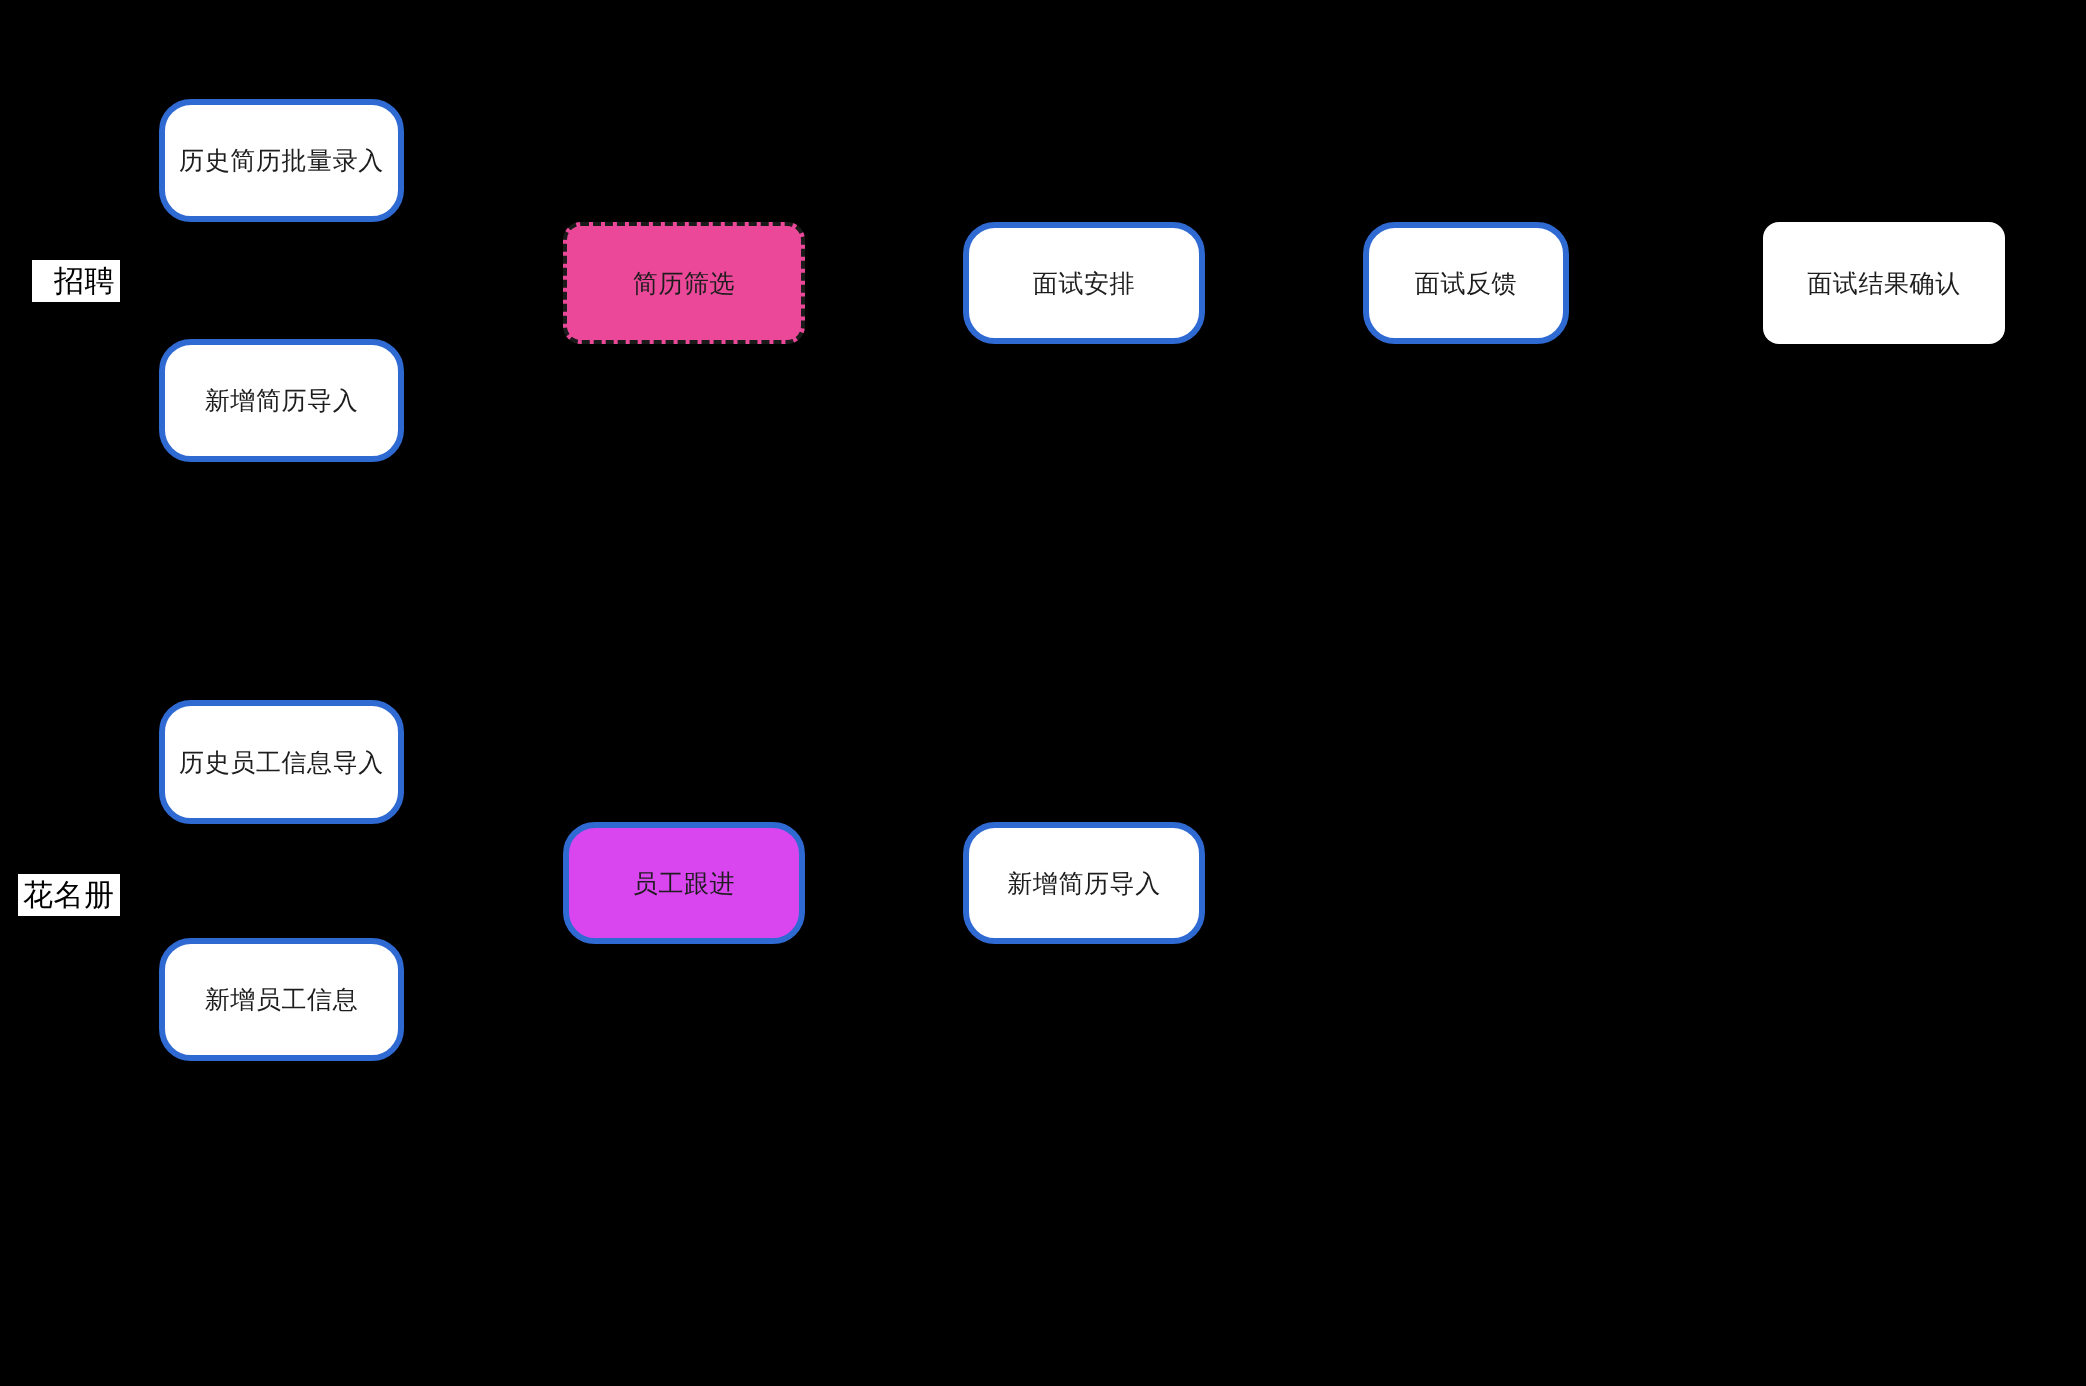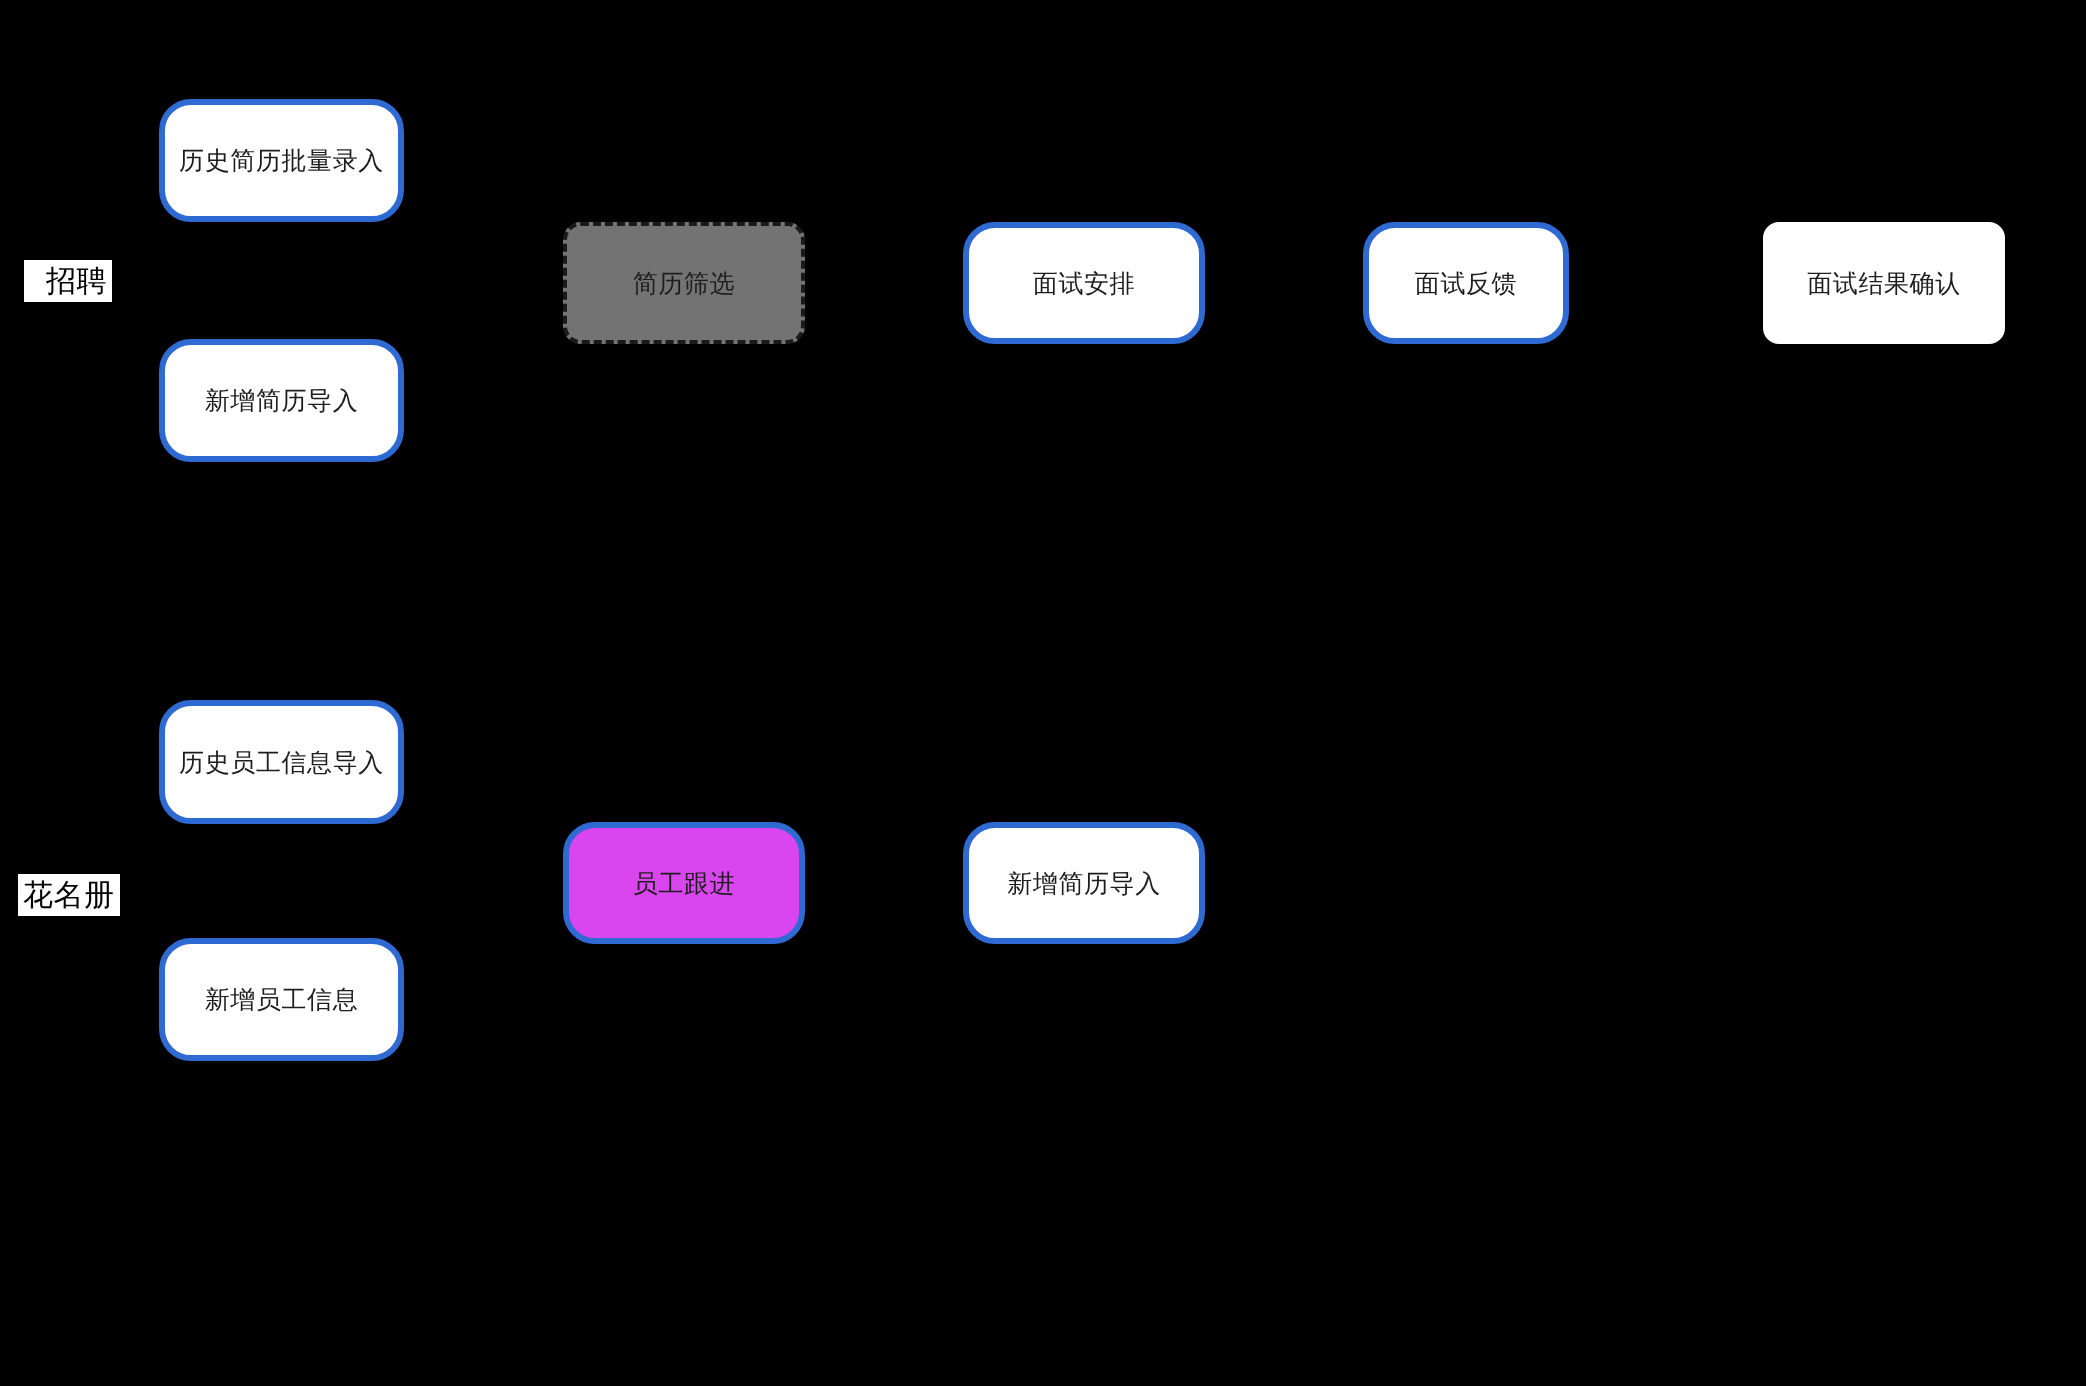--- a/index.html
+++ b/index.html
@@ -57,29 +57,29 @@
   }
   .node-label {
     display: block;
     pointer-events: none;
   }
 </style>
 </head>
 <body>
 
 <div id="canvas" style="width: 2086px; height: 1386px; background: rgb(0, 0, 0);">
-    <div class="swimlane-label" style="left: 24px; top: 260px; color: rgb(0, 0, 0); padding-left: 22px;">招聘</div>
+    <div class="swimlane-label" style="left: 32px; top: 260px; color: rgb(0, 0, 0); padding-left: 22px;">招聘</div>
     <div class="swimlane-label" style="left: 18px; top: 858px; color: rgb(0, 0, 0); margin-top: 16px;">花名册</div>
     <div class="node solid-blue" style="left: 159px; top: 99px; width: 245px; height: 123px; background: rgb(255, 255, 255); border-color: rgb(47, 106, 211);">
       <span class="node-label" style="color: rgb(29, 29, 29);">历史简历批量录入</span>
     </div>
     <div class="node solid-blue" style="left: 159px; top: 339px; width: 245px; height: 123px; background: rgb(255, 255, 255); border-color: rgb(47, 106, 211);">
       <span class="node-label" style="color: rgb(29, 29, 29);">新增简历导入</span>
     </div>
-    <div class="node dashed-dark" style="left: 563px; top: 222px; width: 242px; height: 122px; background: #737373; border-color: rgb(26, 26, 26);">
+    <div class="node dashed-dark" style="left: 563px; top: 222px; width: 242px; height: 122px; background: #ec4899; border-color: rgb(26, 26, 26);">
       <span class="node-label" style="color: rgb(29, 29, 29);">简历筛选</span>
     </div>
     <div class="node solid-blue" style="left: 963px; top: 222px; width: 242px; height: 122px; background: rgb(255, 255, 255); border-color: rgb(47, 106, 211);">
       <span class="node-label" style="color: rgb(29, 29, 29);">面试安排</span>
     </div>
     <div class="node solid-blue" style="left: 1363px; top: 222px; width: 206px; height: 122px; background: rgb(255, 255, 255); border-color: rgb(47, 106, 211);">
       <span class="node-label" style="color: rgb(29, 29, 29);">面试反馈</span>
     </div>
     <div class="node plain-white" style="left: 1763px; top: 222px; width: 242px; height: 122px; background: rgb(255, 255, 255);">
       <span class="node-label" style="color: rgb(29, 29, 29);">面试结果确认</span>

